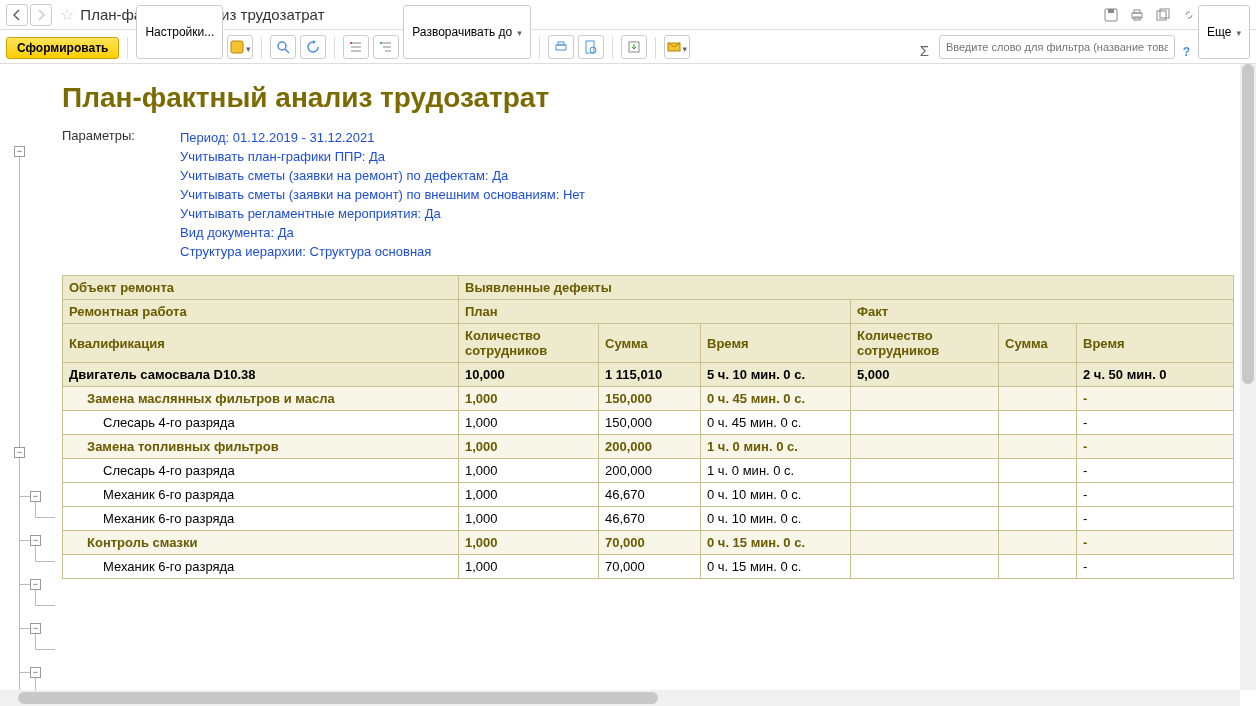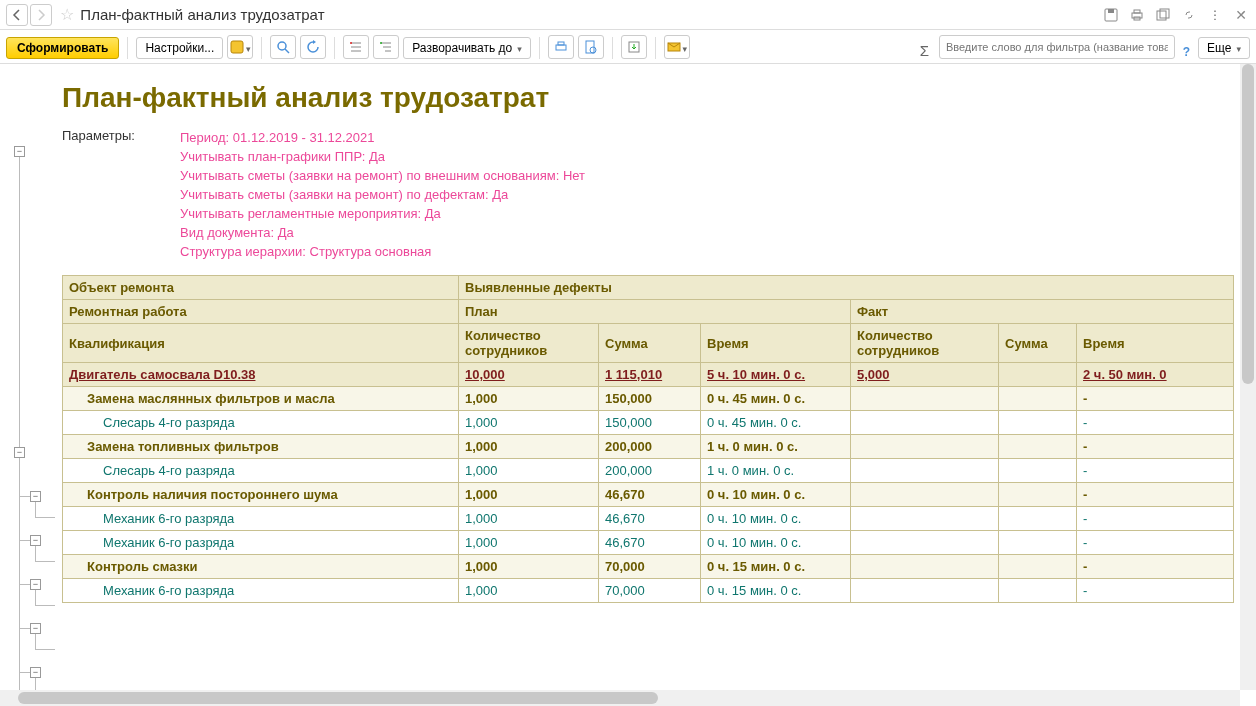--- a/index.html
+++ b/index.html
@@ -6,41 +6,41 @@
   body { font-family: Arial, sans-serif; font-size: 12px; background: #fff; width:1256px; height:706px; overflow:hidden; position:relative;}
   .titlebar { display:flex; align-items:center; padding:3px 6px; border-bottom:1px solid #ddd; height:30px;}
   .nav-btn { width:22px; height:22px; border:1px solid #ccc; background:#fff; border-radius:3px; display:flex; align-items:center; justify-content:center; margin-right:2px; cursor:pointer;}
   .star { color:#ccc; font-size:16px; margin:0 6px;}
   .title-text { font-size:15px; color:#333;}
   .title-spacer { flex:1;}
   .title-icon { width:18px; height:18px; margin-left:8px; color:#666; display:flex; align-items:center; justify-content:center; cursor:pointer;}
   .close-icon { font-size:14px; color:#888;}
   .toolbar { display:flex; align-items:flex-end; padding:4px 6px; border-bottom:1px solid #ddd; height:34px; gap:4px;}
   .btn-primary { background:linear-gradient(#ffe45c,#ffcd00); border:1px solid #c8a400; border-radius:3px; padding:3px 10px; font-size:12px; font-weight:bold; cursor:pointer;}
-  .btn { background:#fff; border:1px solid #ccc; border-radius:3px; padding:3px 8px; font-size:12px; cursor:pointer; display:flex; align-items:center; gap:3px;}
+  .btn { background:#fff; border:1px solid #ccc; border-radius:3px; padding:19px 8px; font-size:12px; cursor:pointer; display:flex; align-items:center; gap:3px;}
   .icon-btn { background:#fff; border:1px solid #ccc; border-radius:3px; width:26px; height:24px; display:flex; align-items:center; justify-content:center; cursor:pointer;}
   .sep { width:1px; height:22px; background:#ddd; margin:0 4px;}
   .filter-input { flex:1; max-width:320px; border:1px solid #ccc; border-radius:3px; height:24px; padding:0 6px; font-size:11px; color:#999;}
   .toolbar-spacer { flex:1;}
   .content { position:absolute; top:64px; left:0; right:16px; bottom:16px; overflow:hidden;}
   .tree-col { position:absolute; left:0; top:0; width:62px; bottom:0;}
   .tree-toggle { position:absolute; width:11px; height:11px; border:1px solid #999; background:#fff; display:flex; align-items:center; justify-content:center; font-size:9px; line-height:1; cursor:pointer; color:#555;}
   .tree-line-v { position:absolute; width:1px; background:#bbb;}
   .tree-line-h { position:absolute; height:1px; background:#bbb;}
   .report { position:absolute; left:62px; right:0; top:0; bottom:0;}
   .report-title { font-size:28px; font-weight:bold; color:#7a6a00; padding:18px 0 14px 0;}
   .params { display:flex; padding-bottom:14px;}
   .params-label { width:118px; font-size:13px; color:#333;}
-  .params-values div { font-size:13px; color:#ec4899; padding:2px 0;}
+  .params-values div { font-size:13px; color:#1d4ed8; padding:2px 0;}
   table.report-table { border-collapse:collapse; width:1172px;}
   table.report-table th, table.report-table td { border:1px solid #c8c090; padding:4px 6px; text-align:left; font-size:13px;}
   table.report-table th { background:#eeeacd; color:#6a5a00; font-weight:bold;}
-  .group-row td { background:#eeeacd; font-weight:bold; color:#7f1d1d;text-decoration:underline;}
+  .group-row td { background:#eeeacd; font-weight:bold; color:#000000;}
   .work-row td { background:#f8f6e8; font-weight:bold; color:#6a5a00;}
-  .detail-row td { background:#fff; color:#0f766e;margin-top:8px;}
+  .detail-row td { background:#fff; color:#000000;margin-top:8px;}
   .num { text-align:center;}
   .indent1 { padding-left:24px !important;}
   .indent2 { padding-left:40px !important;}
   .vscroll { position:absolute; right:0; top:64px; bottom:16px; width:16px; background:#f0f0f0;}
   .vthumb { position:absolute; left:2px; right:2px; top:0; height:320px; background:#c8c8c8; border-radius:6px;}
   .hscroll { position:absolute; left:0; right:16px; bottom:0; height:16px; background:#f0f0f0;}
   .hthumb { position:absolute; top:2px; bottom:2px; left:18px; width:640px; background:#c8c8c8; border-radius:6px;}
   .chev::after{content:"▾"; font-size:9px; color:#666; margin-left:2px;}
   svg { display:block;}
 </style>
@@ -205,22 +205,22 @@
     <div class="tree-line-v" style="left:35px; top:614px; height:12px;"></div>
   </div>
 
   <div class="report">
     <div class="report-title">План-фактный анализ трудозатрат</div>
     <div class="params">
       <div class="params-label">Параметры:</div>
       <div class="params-values" id="params-values">
           <div>Период: 01.12.2019 - 31.12.2021</div>
           <div>Учитывать план-графики ППР: Да</div>
+          <div>Учитывать сметы (заявки на ремонт) по дефектам: Да</div>
           <div>Учитывать сметы (заявки на ремонт) по внешним основаниям: Нет</div>
-          <div>Учитывать сметы (заявки на ремонт) по дефектам: Да</div>
           <div>Учитывать регламентные мероприятия: Да</div>
           <div>Вид документа: Да</div>
           <div>Структура иерархии: Структура основная</div>
         </div>
     </div>
 
     <table class="report-table">
       <tbody>
           <tr>
         <th style="width:396px;margin-top:41px;">Объект ремонта</th>
@@ -280,29 +280,20 @@
           </tr>
           <tr class="detail-row">
             <td class="indent2">Слесарь 4-го разряда</td>
             <td class="num">1,000</td>
             <td class="num">200,000</td>
             <td>1 ч. 0 мин. 0 с.</td>
             <td class="num"></td>
             <td class="num"></td>
             <td>-</td>
           </tr>
-          <tr class="work-row">
-            <td class="indent1">Контроль наличия постороннего шума</td>
-            <td class="num">1,000</td>
-            <td class="num">46,670</td>
-            <td>0 ч. 10 мин. 0 с.</td>
-            <td class="num"></td>
-            <td class="num"></td>
-            <td>-</td>
-          </tr>
           <tr class="detail-row">
             <td class="indent2">Механик 6-го разряда</td>
             <td class="num">1,000</td>
             <td class="num">46,670</td>
             <td>0 ч. 10 мин. 0 с.</td>
             <td class="num"></td>
             <td class="num"></td>
             <td>-</td>
           </tr>
           <tr class="detail-row">

